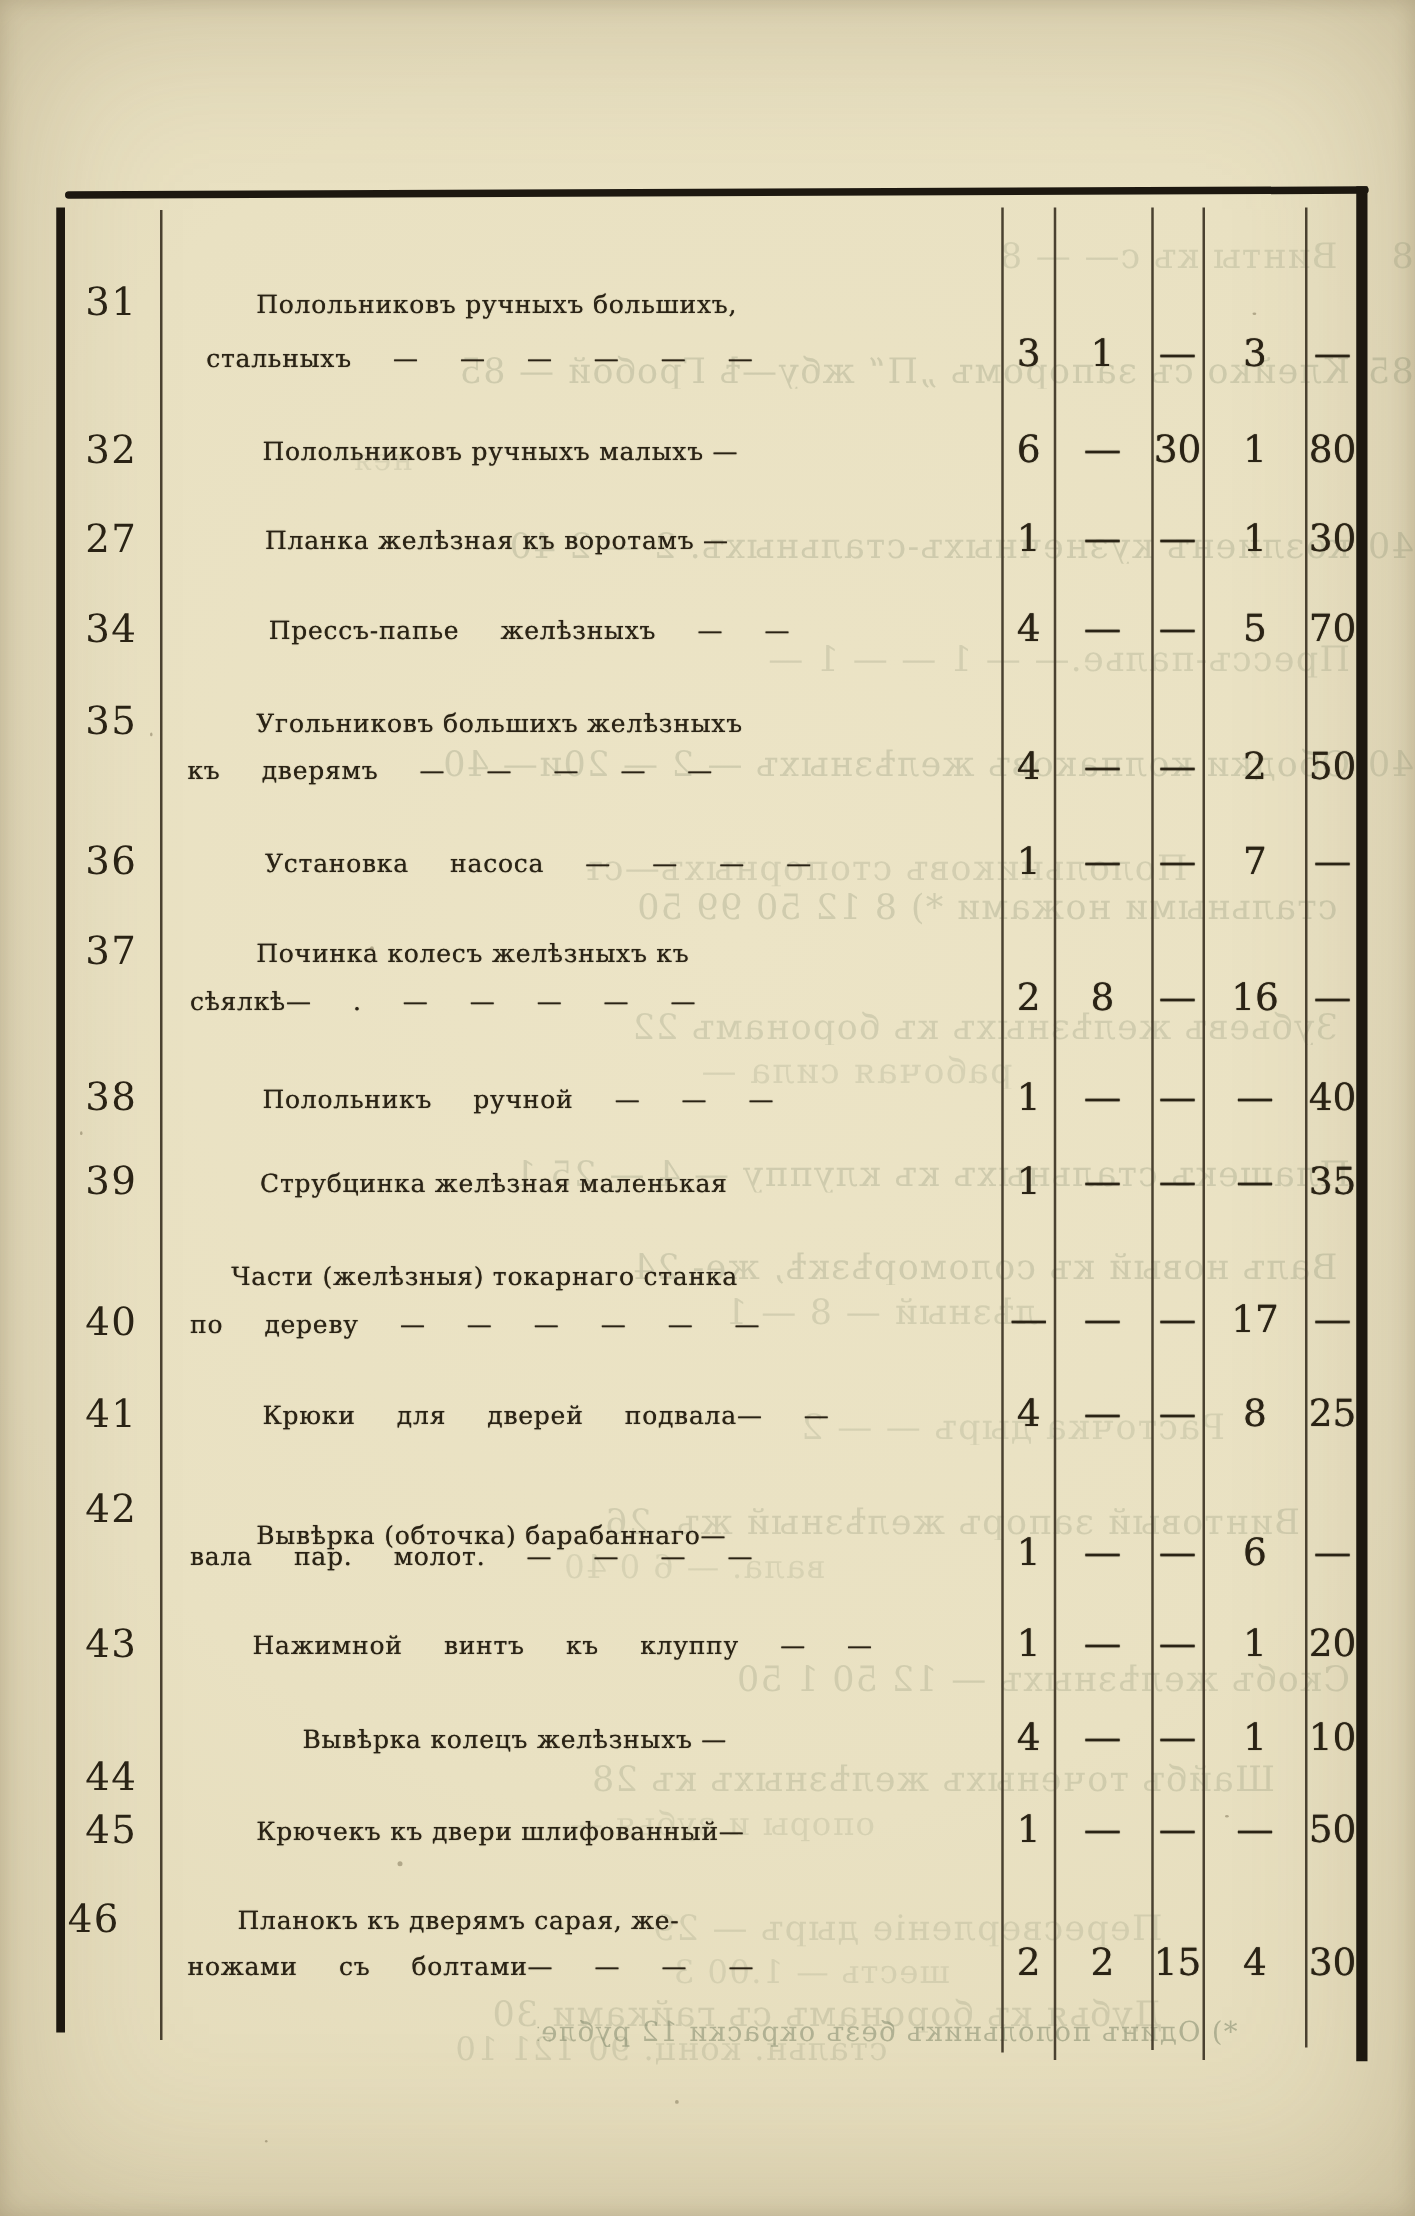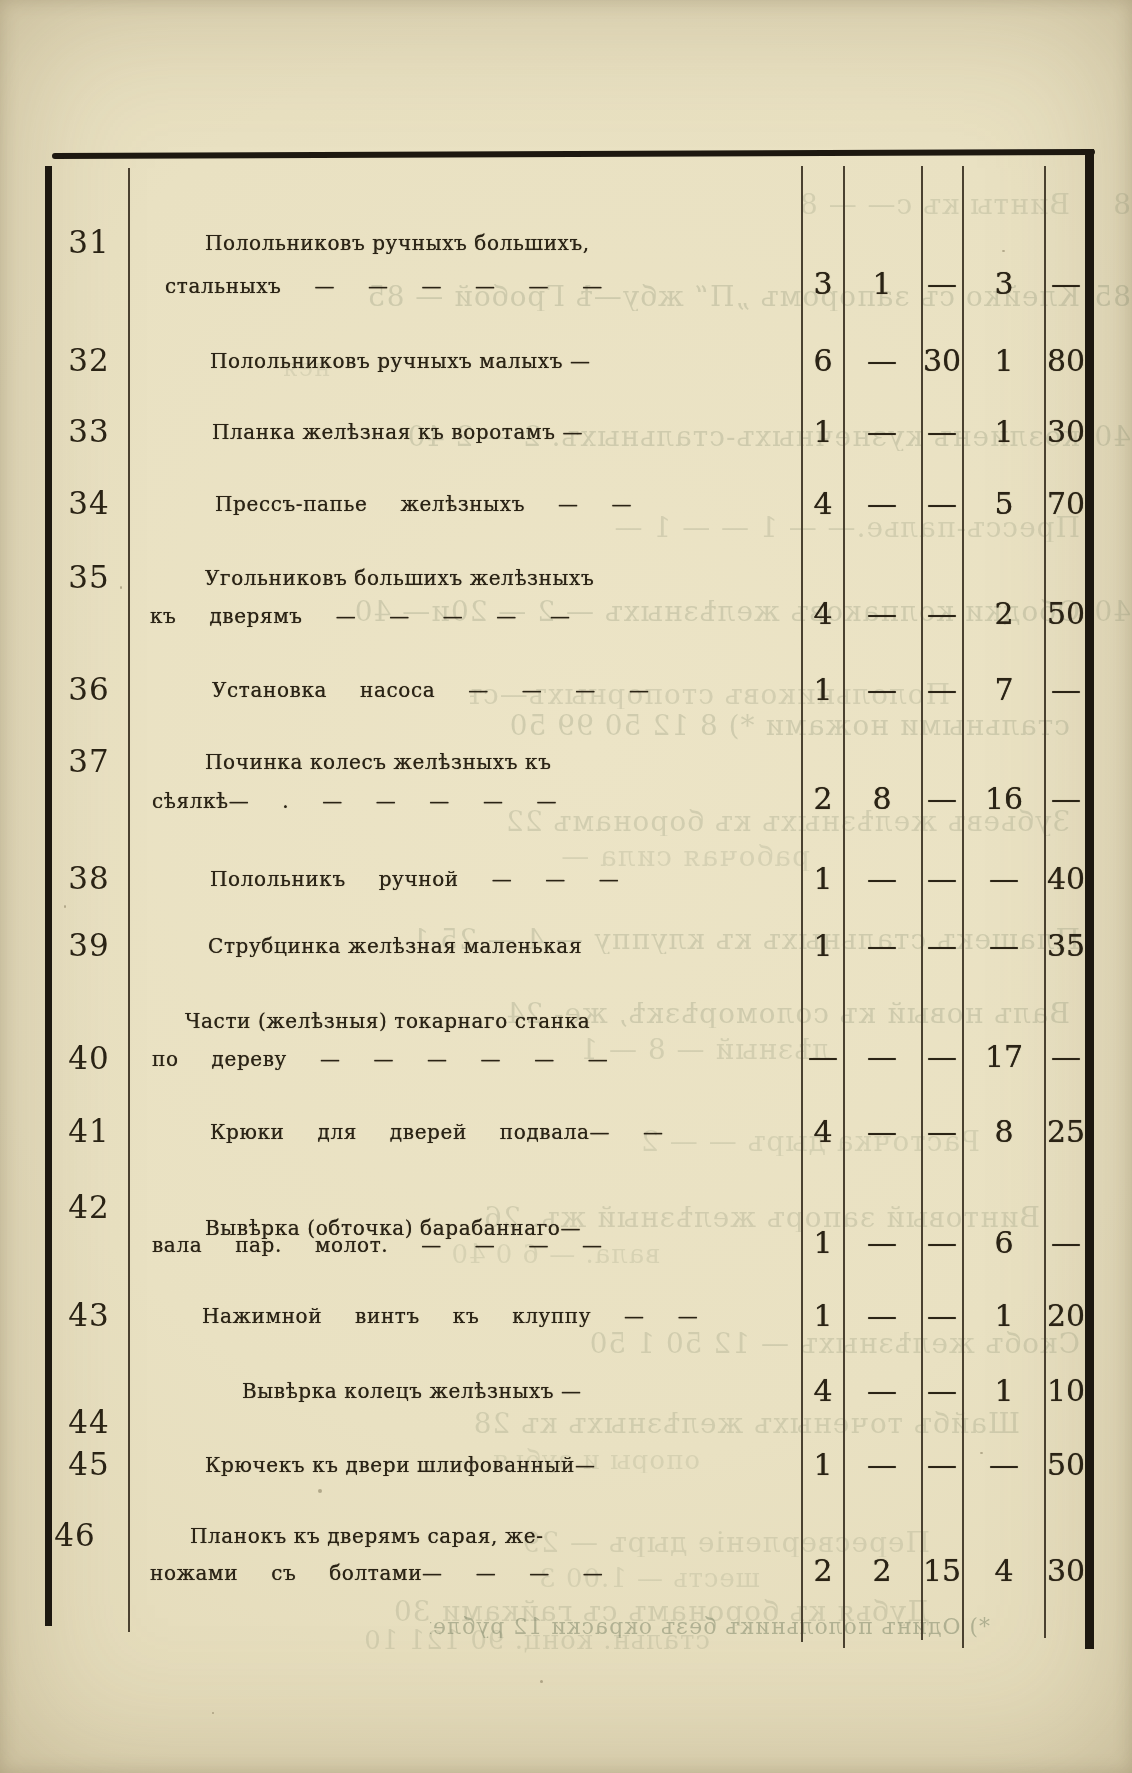--- a/index.html
+++ b/index.html
@@ -103,21 +103,21 @@
       <div class="">
         <div class="tline num" style="left: 54px; top: 362px;">32</div>
         <div class="tline desc" style="left: 210px; top: 362px;">Полольниковъ ручныхъ малыхъ —</div>
         <div class="tline val" style="left: 783px; top: 362px;">6</div>
         <div class="tline val" style="left: 842px; top: 362px;">—</div>
         <div class="tline val" style="left: 902px; top: 362px;">30</div>
         <div class="tline val" style="left: 964px; top: 362px;">1</div>
         <div class="tline val" style="left: 1026px; top: 362px;">80</div>
       </div>
       <div class="">
-        <div class="tline num" style="left: 54px; top: 433px;">33</div>
+        <div class="tline num" style="left: 54px; top: 433px;">27</div>
         <div class="tline desc" style="left: 212px; top: 433px;">Планка желѣзная къ воротамъ —</div>
         <div class="tline val" style="left: 783px; top: 433px;">1</div>
         <div class="tline val" style="left: 842px; top: 433px;">—</div>
         <div class="tline val" style="left: 902px; top: 433px;">—</div>
         <div class="tline val" style="left: 964px; top: 433px;">1</div>
         <div class="tline val" style="left: 1026px; top: 433px;">30</div>
       </div>
       <div class="">
         <div class="tline num" style="left: 54px; top: 505px;">34</div>
         <div class="tline desc spread" style="left: 215px; top: 505px;">Прессъ-папье желѣзныхъ — —</div>

